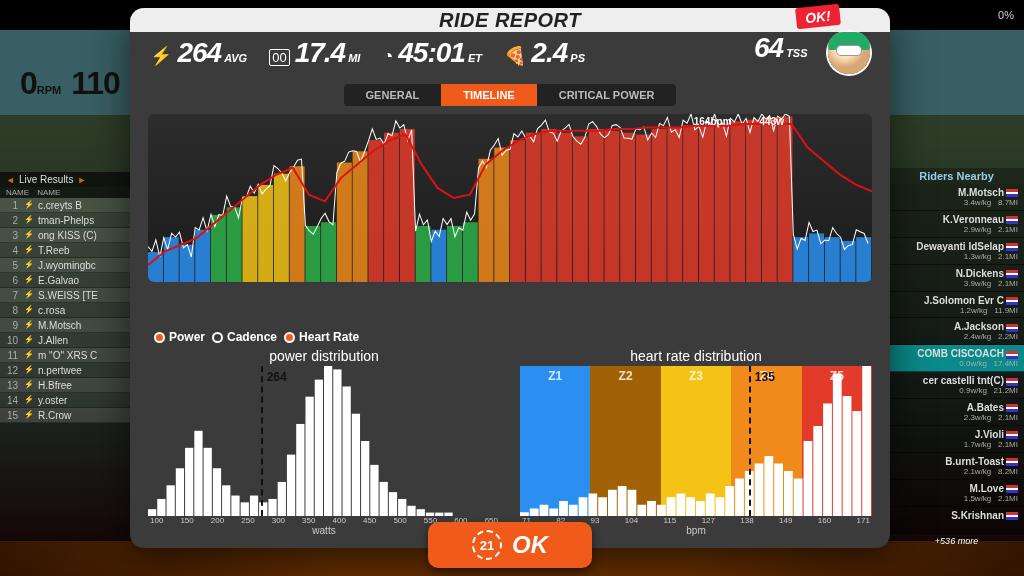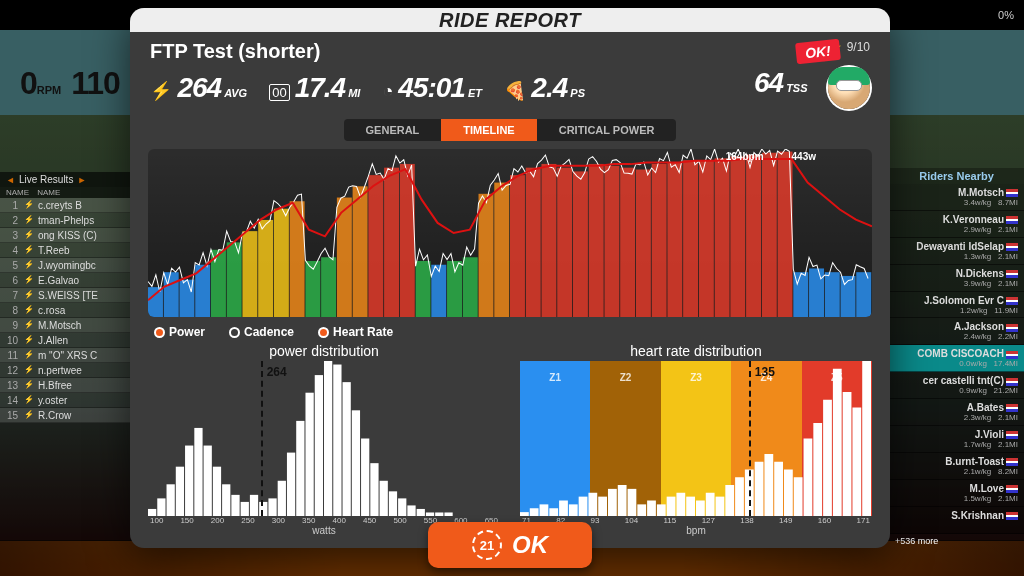--- a/index.html
+++ b/index.html
@@ -22,21 +22,21 @@
   #results .row:nth-child(odd) { background: rgba(255,255,255,0.15); }
   #results .rank { width: 12px; text-align: right; color: #aaa; }
   #results .bolt { width: 8px; color: #888; font-size: 8px; }
 
   #riders { position: absolute; right: 0; top: 168px; width: 135px; font-size: 9px; color: #ddd; }
   #riders .title { text-align: center; color: #9ce; font-weight: bold; font-size: 11px; padding: 2px 0; background: rgba(0,0,0,0.3); }
   #riders .row { padding: 3px 6px 2px; background: rgba(0,0,0,0.35); border-bottom: 1px solid rgba(0,0,0,0.5); text-align: right; line-height: 1.1; }
   #riders .row .nm { display: block; font-weight: bold; font-size: 10px; }
   #riders .row .sub { font-size: 8px; color: #aaa; }
   #riders .row .flag { display: inline-block; width: 12px; height: 8px; background: linear-gradient(#c33 33%, #fff 33% 66%, #33c 66%); margin-left: 2px; vertical-align: middle; }
-  #riders .more { text-align: left; font-size: 9px; padding: 2px 6px; color: #fff; }
+  #riders .more { text-align: center; font-size: 9px; padding: 2px 6px; color: #fff; font-style: italic; }
   #riders .highlight { background: #0a8a8a !important; }
 
   #bottom-timeline { position: absolute; left: 0; bottom: 0; right: 0; height: 36px; background: linear-gradient(to right, #5a2a00, #c60, #c60, #5a2a00); opacity: 0.45; border-top: 1px solid #000; }
 
   
   #report {
     position: absolute; left: 130px; top: 8px; width: 760px; height: 540px;
     background: #3b3b3b; border-radius: 14px; box-shadow: 0 10px 40px rgba(0,0,0,0.6);
     display: flex; flex-direction: column; overflow: visible;
   }
@@ -72,38 +72,38 @@
   #report .avatar::after { content: ''; position: absolute; top: 13px; left: 8px; right: 8px; height: 9px; background: #fff; border-radius: 5px; border: 1px solid #999; }
 
   #report .tabs { display: flex; justify-content: center; gap: 0; }
   #report .tabs .tab { font-size: 11px; font-weight: bold; padding: 5px 22px; background: #222; color: #bbb; cursor: pointer; }
   #report .tabs .tab:first-child { border-radius: 4px 0 0 4px; }
   #report .tabs .tab:last-child { border-radius: 0 4px 4px 0; }
   #report .tabs .tab.active { background: #f05a1a; color: #fff; }
 
   #report .chartbox { margin: 8px 18px 4px; height: 168px; background: linear-gradient(rgba(0,0,0,0.25), rgba(0,0,0,0.55)); border-radius: 6px; position: relative; overflow: hidden; }
   #report .chartbox svg { width: 100%; height: 100%; display: block; }
-  #report .peaklabels { position: absolute; top: 2px; right: 56px; font-size: 10px; font-weight: bold; display: flex; gap: 28px; }
-
-  #report .legend { display: flex; gap: 24px; padding: 4px 24px; font-size: 12px; font-weight: bold; align-items: center; }
+  #report .peaklabels { position: absolute; top: 2px; right: 88px; font-size: 10px; font-weight: bold; display: flex; gap: 28px; }
+
+  #report .legend { display: flex; gap: 7px; padding: 4px 24px; font-size: 12px; font-weight: bold; align-items: center; margin-top: 40px; }
   #report .legend .dot { display: inline-block; width: 11px; height: 11px; border-radius: 50%; border: 2px solid #fff; margin-right: 4px; vertical-align: middle; }
   #report .legend .dot.on { background: #f05a1a; }
 
   #report .dists { display: flex; gap: 20px; padding: 0 18px 12px; flex: 1; }
   #report .dist { flex: 1; display: flex; flex-direction: column; }
   #report .dist .dtitle { text-align: center; font-size: 14px; margin-bottom: 2px; }
   #report .dist .plot { flex: 1; position: relative; }
   #report .dist .plot svg { width: 100%; height: 100%; }
   #report .dist .axis { display: flex; justify-content: space-between; font-size: 8px; color: #ccc; padding: 0 2px; }
   #report .dist .axlabel { text-align: center; font-size: 10px; color: #ccc; }
   #report .dist .marker { position: absolute; top: 0; bottom: 0; border-left: 2px dashed #111; }
   #report .dist .marker span { position: absolute; top: 4px; left: 4px; font-size: 12px; font-weight: bold; color: #111; }
 
   #report .hrzones { position: absolute; inset: 0; display: flex; }
-  #report .hrzones .z { flex: 1; display: flex; justify-content: center; padding-top: 11px; font-size: 10px; color: rgba(255,255,255,0.8); font-weight: bold; }
+  #report .hrzones .z { flex: 1; display: flex; justify-content: center; padding-top: 3px; font-size: 12px; color: rgba(255,255,255,0.8); font-weight: bold; }
 
   #ok-button {
     position: absolute; left: 50%; bottom: -20px; transform: translateX(-50%);
     background: #f05a1a; color: #fff; padding: 8px 44px; border-radius: 10px;
     font-size: 24px; font-weight: 900; font-style: italic; display: flex; align-items: center; gap: 10px;
     box-shadow: 0 4px 10px rgba(0,0,0,0.5); cursor: pointer;
   }
   #ok-button .badge {
     width: 30px; height: 30px; border-radius: 50%; border: 2px dashed #fff;
     display: flex; align-items: center; justify-content: center; font-size: 13px; font-style: normal;
@@ -229,27 +229,20 @@
       <div class="row"><span class="nm">B.urnt-Toast<span class="flag"></span></span><span class="sub">2.1w/kg&nbsp;&nbsp;&nbsp;8.2MI</span></div>
       <div class="row"><span class="nm">M.Love<span class="flag"></span></span><span class="sub">1.5w/kg&nbsp;&nbsp;&nbsp;2.1MI</span></div>
       <div class="row"><span class="nm">S.Krishnan<span class="flag"></span></span><span class="sub">&nbsp;&nbsp;&nbsp;</span></div>
     </div>
   <div class="more">+536 more</div>
 </div>
 
 <div id="report">
   <div class="header">RIDE REPORT</div>
 
-  <div class="meta">
-    <div class="title">FTP Test (shorter)</div>
-    <div class="rating">
-      <span class="star">★</span>
-      <span>9/10</span>
-    </div>
-  </div>
 
   <div class="stats">
     <div class="stat">
       <span class="ico">⚡</span>
       <span class="val">264</span>
       <span class="unit">AVG</span>
     </div>
     <div class="stat">
       <span class="ico" style="font-size:13px;border:1px solid #fff;padding:0 2px;border-radius:2px">00</span>
       <span class="val">17.4</span>

